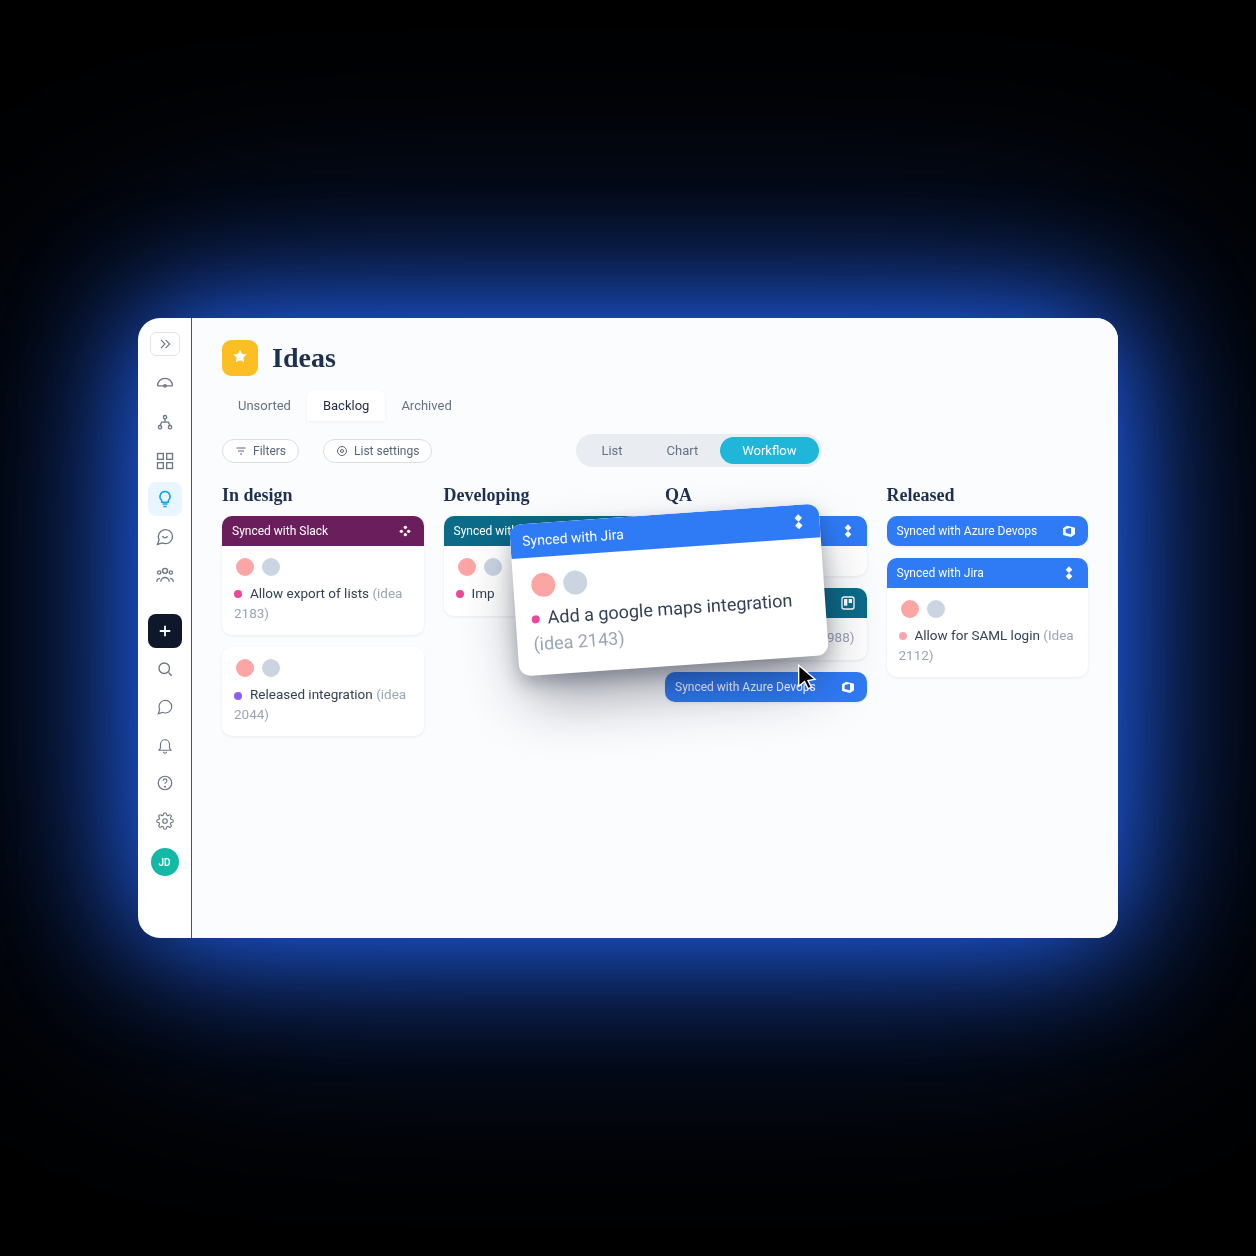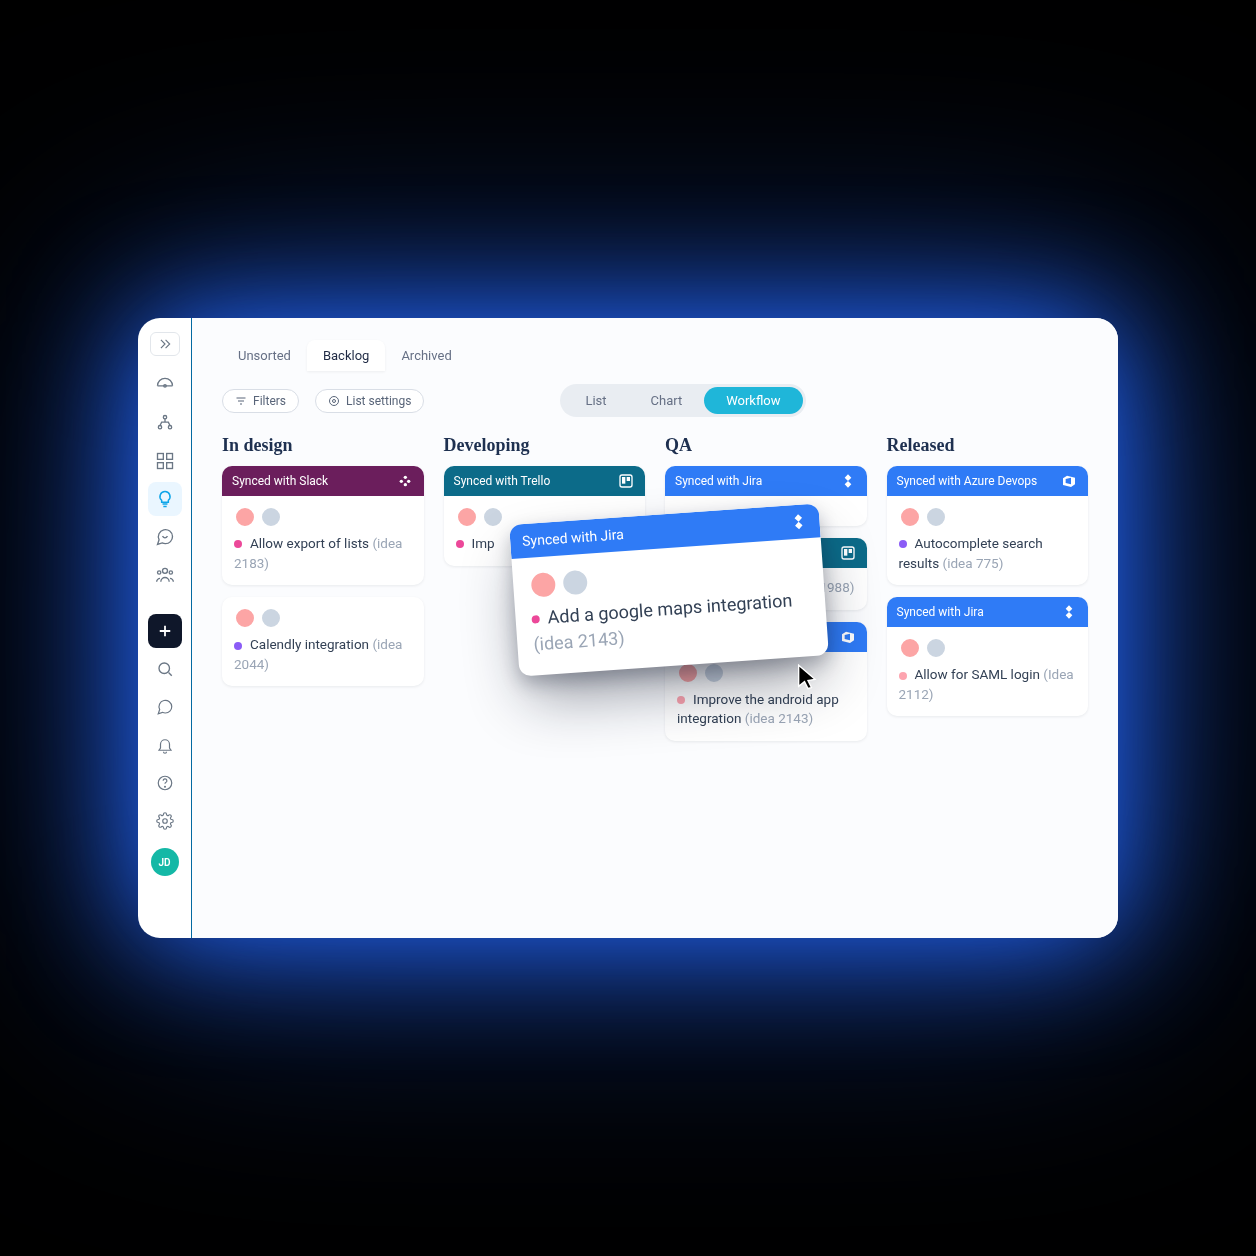--- a/index.html
+++ b/index.html
@@ -58,21 +58,21 @@
     width:36px; height:36px; background:#fbbf24; border-radius:9px;
     display:flex; align-items:center; justify-content:center; color:#fff;
   }
   .title-text { font-size: 28px; font-weight:700; color:#1e3050; font-family: Georgia, "Times New Roman", serif;}
   .tabs { display:flex; gap:0; border-bottom:1px solid transparent; margin-bottom:12px;}
   .tab {
     padding:8px 16px; font-size:13px; color:#667085; cursor:pointer;
     border-radius: 8px 8px 0 0;
   }
   .tab.active { background:#fff; color:#1f2a44; box-shadow: 0 1px 3px rgba(0,0,0,.06);}
-  .toolbar { display:flex; align-items:center; gap:16px; margin-bottom: 18px;}
+  .toolbar { display:flex; align-items:center; gap:24px; margin-bottom: 18px;}
   .pill-btn {
     display:inline-flex; gap:6px; align-items:center;
     border:1px solid #d9dee6; background:#fff; border-radius:999px;
     padding: 4px 12px; font-size:12px; color:#596579; cursor:pointer;
   }
   .seg {
     display:flex; background:#e9edf2; border-radius:999px; padding:3px;
     margin-left: 120px;
   }
   .seg-btn {
@@ -212,20 +212,28 @@
       <div class="sb-btn">
         <svg width="18" height="18" viewBox="0 0 24 24" fill="none" stroke="currentColor" stroke-width="1.6">
             <circle cx="12" cy="12" r="3"></circle>
             <path d="M19.4 15a1.7 1.7 0 0 0 .34 1.87l.06.06a2 2 0 1 1-2.83 2.83l-.06-.06a1.7 1.7 0 0 0-1.87-.34 1.7 1.7 0 0 0-1 1.55V21a2 2 0 0 1-4 0v-.09a1.7 1.7 0 0 0-1-1.55 1.7 1.7 0 0 0-1.87.34l-.06.06a2 2 0 1 1-2.83-2.83l.06-.06A1.7 1.7 0 0 0 4.6 15a1.7 1.7 0 0 0-1.55-1H3a2 2 0 0 1 0-4h.09A1.7 1.7 0 0 0 4.64 9a1.7 1.7 0 0 0-.34-1.87l-.06-.06A2 2 0 1 1 7.07 4.24l.06.06A1.7 1.7 0 0 0 9 4.64a1.7 1.7 0 0 0 1-1.55V3a2 2 0 0 1 4 0v.09c0 .67.4 1.27 1 1.55a1.7 1.7 0 0 0 1.87-.34l.06-.06a2 2 0 1 1 2.83 2.83l-.06.06A1.7 1.7 0 0 0 19.36 9c.28.6.88 1 1.55 1H21a2 2 0 0 1 0 4h-.09a1.7 1.7 0 0 0-1.51 1z"></path>
           </svg>
       </div>
       <div class="sb-avatar">JD</div>
     </div>
 
     <div class="main">
+      <div class="title-row">
+        <div class="title-icon">
+          <svg width="20" height="20" viewBox="0 0 24 24" fill="currentColor">
+              <path d="M12 2l2.4 5 5.6.8-4 3.9.9 5.5L12 14.8 7.1 17.2 8 11.7l-4-3.9L9.6 7 12 2z"></path>
+            </svg>
+        </div>
+        <div class="title-text">Ideas</div>
+      </div>
 
       <div class="tabs">
         <div class="tab">Unsorted</div>
         <div class="tab active">Backlog</div>
         <div class="tab">Archived</div>
       </div>
 
       <div class="toolbar">
         <div class="pill-btn">
           <svg width="12" height="12" viewBox="0 0 24 24" fill="none" stroke="currentColor" stroke-width="2">
@@ -276,21 +284,21 @@
             </div>
           </div>
 
           <div class="card">
             <div class="card-body">
               <div class="avatars">
                   <div class="av"></div>
                   <div class="av b"></div>
                 </div>
               <div class="card-text">
-                <span class="dot" style="background:#8b5cf6"></span><span>Calendly integration</span>
+                <span class="dot" style="background:#8b5cf6"></span><span>Released integration</span>
                 <span class="idea-id">(idea 2044)</span>
               </div>
             </div>
           </div>
         </div>
 
         <div class="col">
           <div class="col-title">Developing</div>
           <div class="card">
             <div class="card-head c-trello">
@@ -349,54 +357,34 @@
 
           <div class="card">
             <div class="card-head c-azure">
               <span>Synced with Azure Devops</span>
               <span class="hicon">
                 <svg width="16" height="16" viewBox="0 0 24 24" fill="#fff">
                     <path d="M3 8l6-4 12 3v10l-6 4-12-3V8zm4 1v6l8 2V7l-8 2z"></path>
                   </svg>
               </span>
             </div>
-            <div class="card-body">
-              <div class="avatars">
-                  <div class="av"></div>
-                  <div class="av b"></div>
-                </div>
-              <div class="card-text">
-                <span class="dot" style="background:#fda4af"></span><span>Improve the android app integration</span>
-                <span class="idea-id">(idea 2143)</span>
-              </div>
-            </div>
           </div>
         </div>
 
         <div class="col">
           <div class="col-title">Released</div>
 
           <div class="card">
             <div class="card-head c-azure">
               <span>Synced with Azure Devops</span>
               <span class="hicon">
                 <svg width="16" height="16" viewBox="0 0 24 24" fill="#fff">
                     <path d="M3 8l6-4 12 3v10l-6 4-12-3V8zm4 1v6l8 2V7l-8 2z"></path>
                   </svg>
               </span>
-            </div>
-            <div class="card-body">
-              <div class="avatars">
-                  <div class="av"></div>
-                  <div class="av b"></div>
-                </div>
-              <div class="card-text">
-                <span class="dot" style="background:#8b5cf6"></span><span>Autocomplete search results</span>
-                <span class="idea-id">(idea 775)</span>
-              </div>
             </div>
           </div>
 
           <div class="card">
             <div class="card-head c-jira">
               <span>Synced with Jira</span>
               <span class="hicon">
                 <svg width="16" height="16" viewBox="0 0 24 24" fill="#fff">
                     <path d="M12 2l5 5-5 5-5-5 5-5zm0 10l5 5-5 5-5-5 5-5z"></path>
                   </svg>

